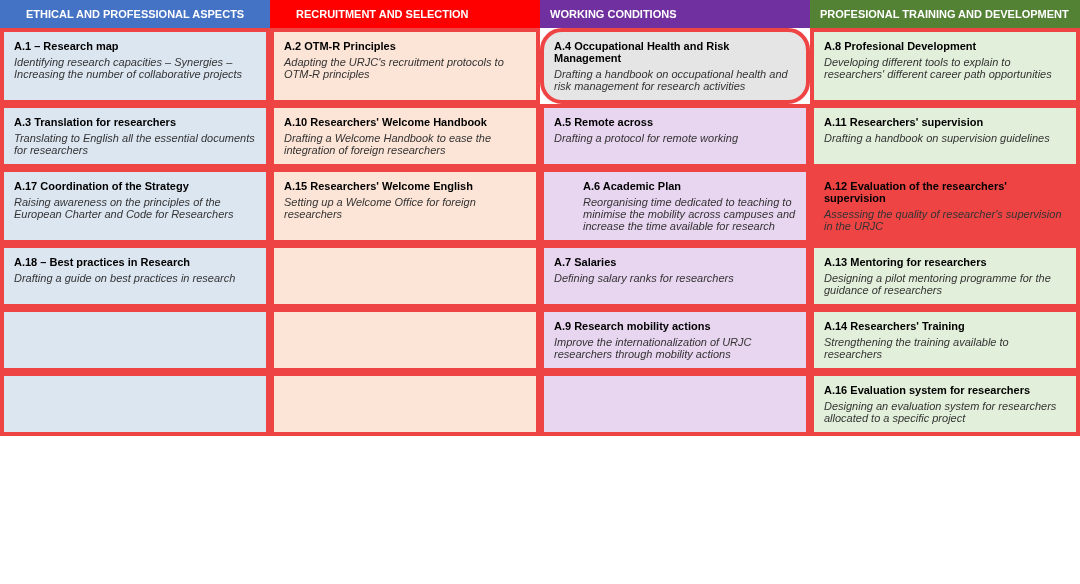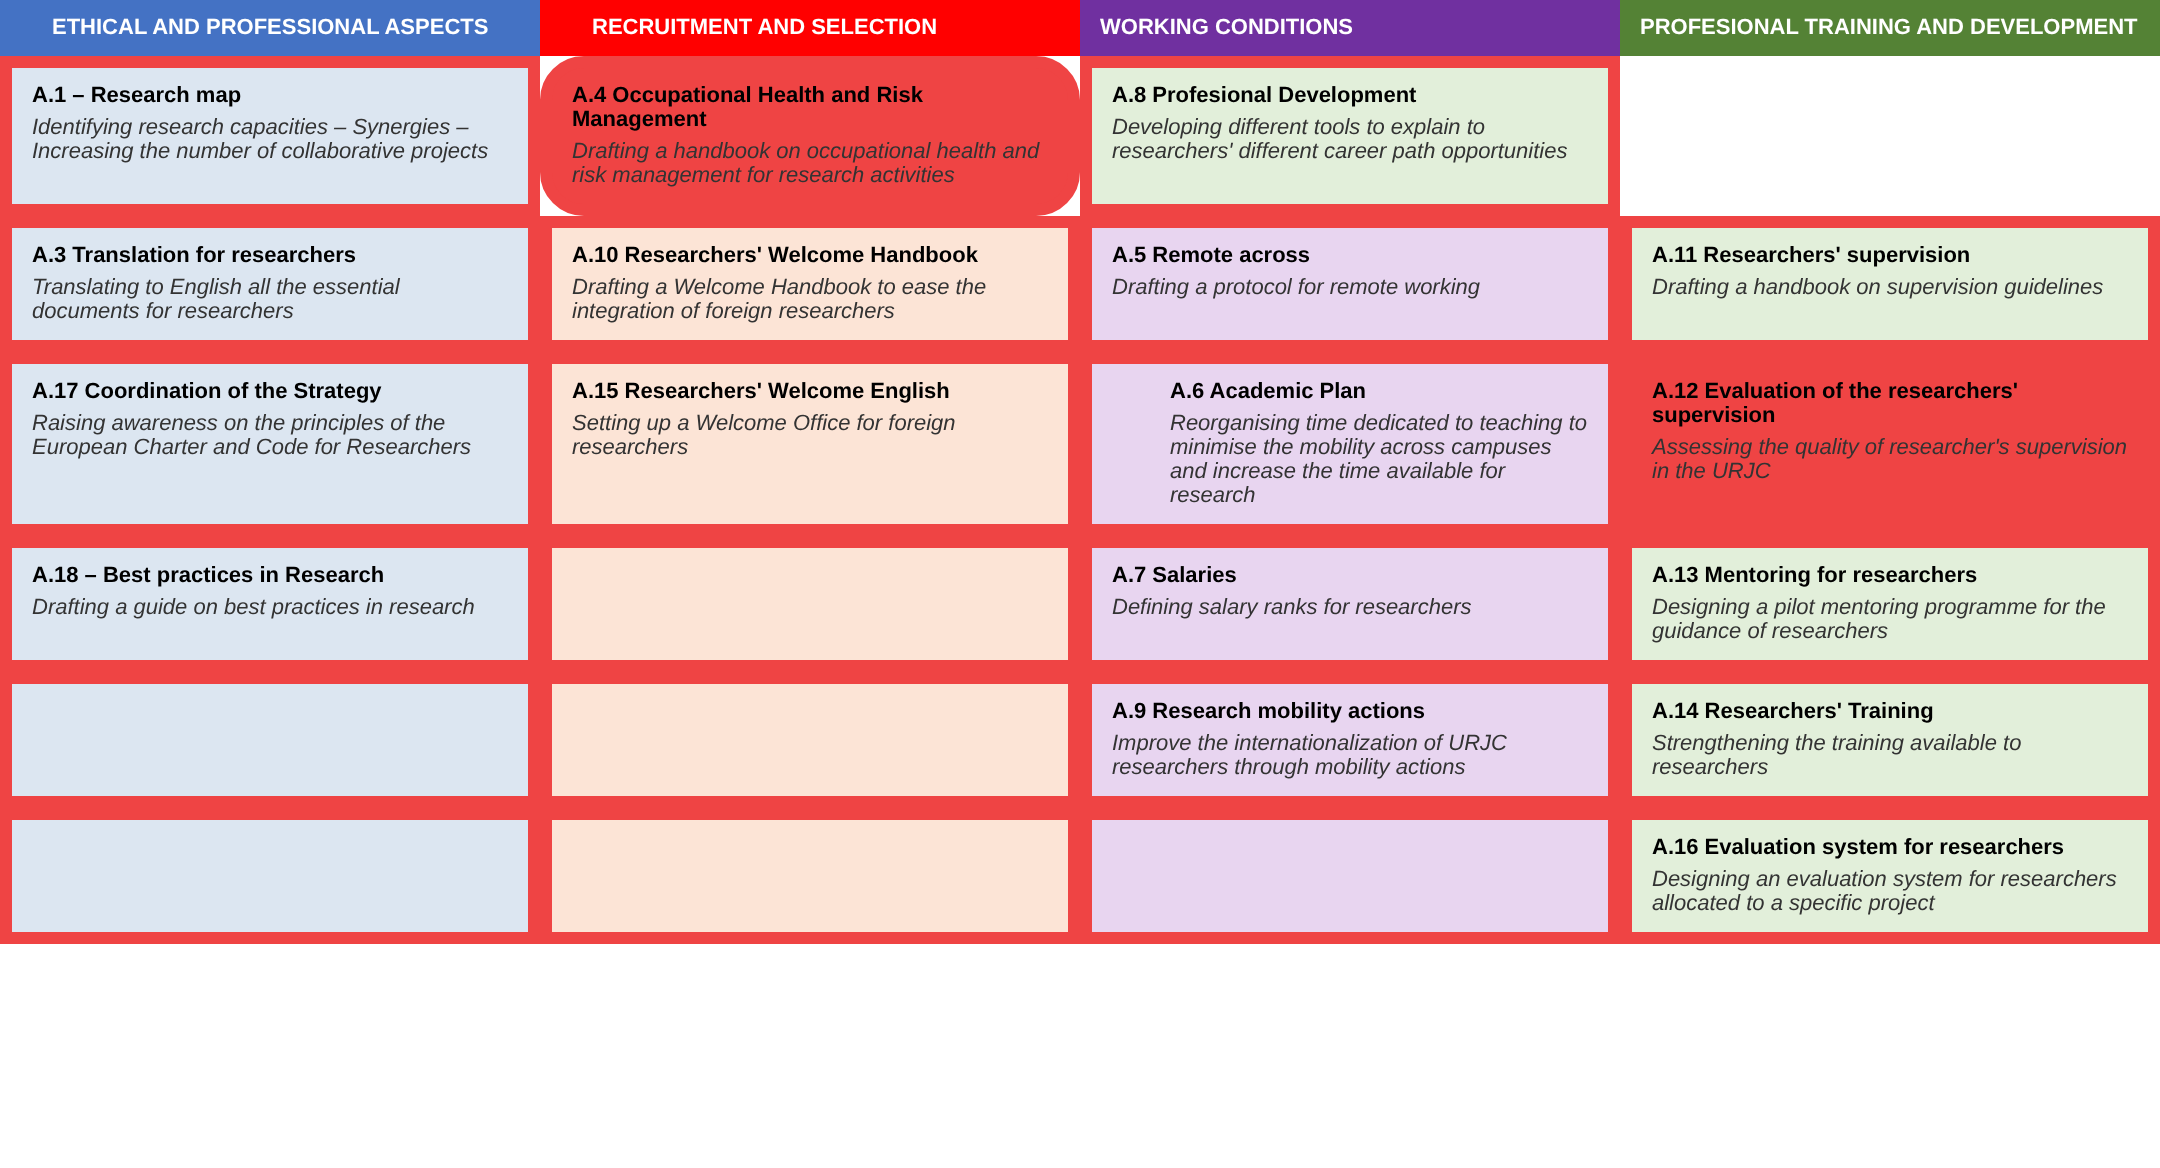--- a/index.html
+++ b/index.html
@@ -19,38 +19,38 @@
     .col3 { width: 25%; }
     .col4 { width: 25%; }
     .h1 { background-color: #4472C4; padding-left: 26px; }
     .h2 { background-color: #FF0000; }
     .h3 { background-color: #7030A0; }
     .h4 { background-color: #548235; }
     .data-rows { display: flex; flex-direction: column; width: 100%; }
     .data-row { display: flex; width: 100%; }
     .data-cell {
       padding: 8px 10px;
-      border: 6px solid #ef4444;
+      border: 4px solid #ef4444;
       vertical-align: top;
       font-size: 11px;
     }
     .data-cell .item-title {
       font-weight: bold;
       font-size: 11px;
       margin-bottom: 4px;
     }
     .data-cell .item-desc {
       font-style: italic;
       font-size: 11px;
       color: #333;
     }
     
     .row1 .col1 { background-color: #dce6f1; }
     .row1 .col2 { background-color: #fce4d6; }
-    .row1 .col3 { background-color: #ef4444; border-radius: 22px; }
+    .row1 .col3 { background-color: #e5e5e5; border-radius: 22px; }
     .row1 .col4 { background-color: #e2efda; }
 
     .row2 .col1 { background-color: #dce6f1; }
     .row2 .col2 { background-color: #fce4d6; }
     .row2 .col3 { background-color: #e8d5f0; }
     .row2 .col4 { background-color: #e2efda; }
 
     .row3 .col1 { background-color: #dce6f1; }
     .row3 .col2 { background-color: #fce4d6; }
     .row3 .col3 { background-color: #e8d5f0; padding-left: 39px; }
@@ -81,20 +81,24 @@
       <div class="header-cell col1 h1">ETHICAL AND PROFESSIONAL ASPECTS</div>
       <div class="header-cell col2 h2">RECRUITMENT AND SELECTION</div>
       <div class="header-cell col3 h3">WORKING CONDITIONS</div>
       <div class="header-cell col4 h4">PROFESIONAL TRAINING AND DEVELOPMENT</div>
     </div>
   <div class="data-rows" id="data-rows">
       <div class="data-row row1">
         <div class="data-cell col1">
           <div class="item-title">A.1 – Research map</div>
           <div class="item-desc">Identifying research capacities – Synergies – Increasing the number of collaborative projects</div>
+        </div>
+        <div class="data-cell col2">
+          <div class="item-title">A.2 OTM-R Principles</div>
+          <div class="item-desc">Adapting the URJC's recruitment protocols to OTM-R principles</div>
         </div>
         <div class="data-cell col3">
           <div class="item-title">A.4 Occupational Health and Risk Management</div>
           <div class="item-desc">Drafting a handbook on occupational health and risk management for research activities</div>
         </div>
         <div class="data-cell col4">
           <div class="item-title">A.8 Profesional Development</div>
           <div class="item-desc">Developing different tools to explain to researchers' different career path opportunities</div>
         </div>
       </div>

